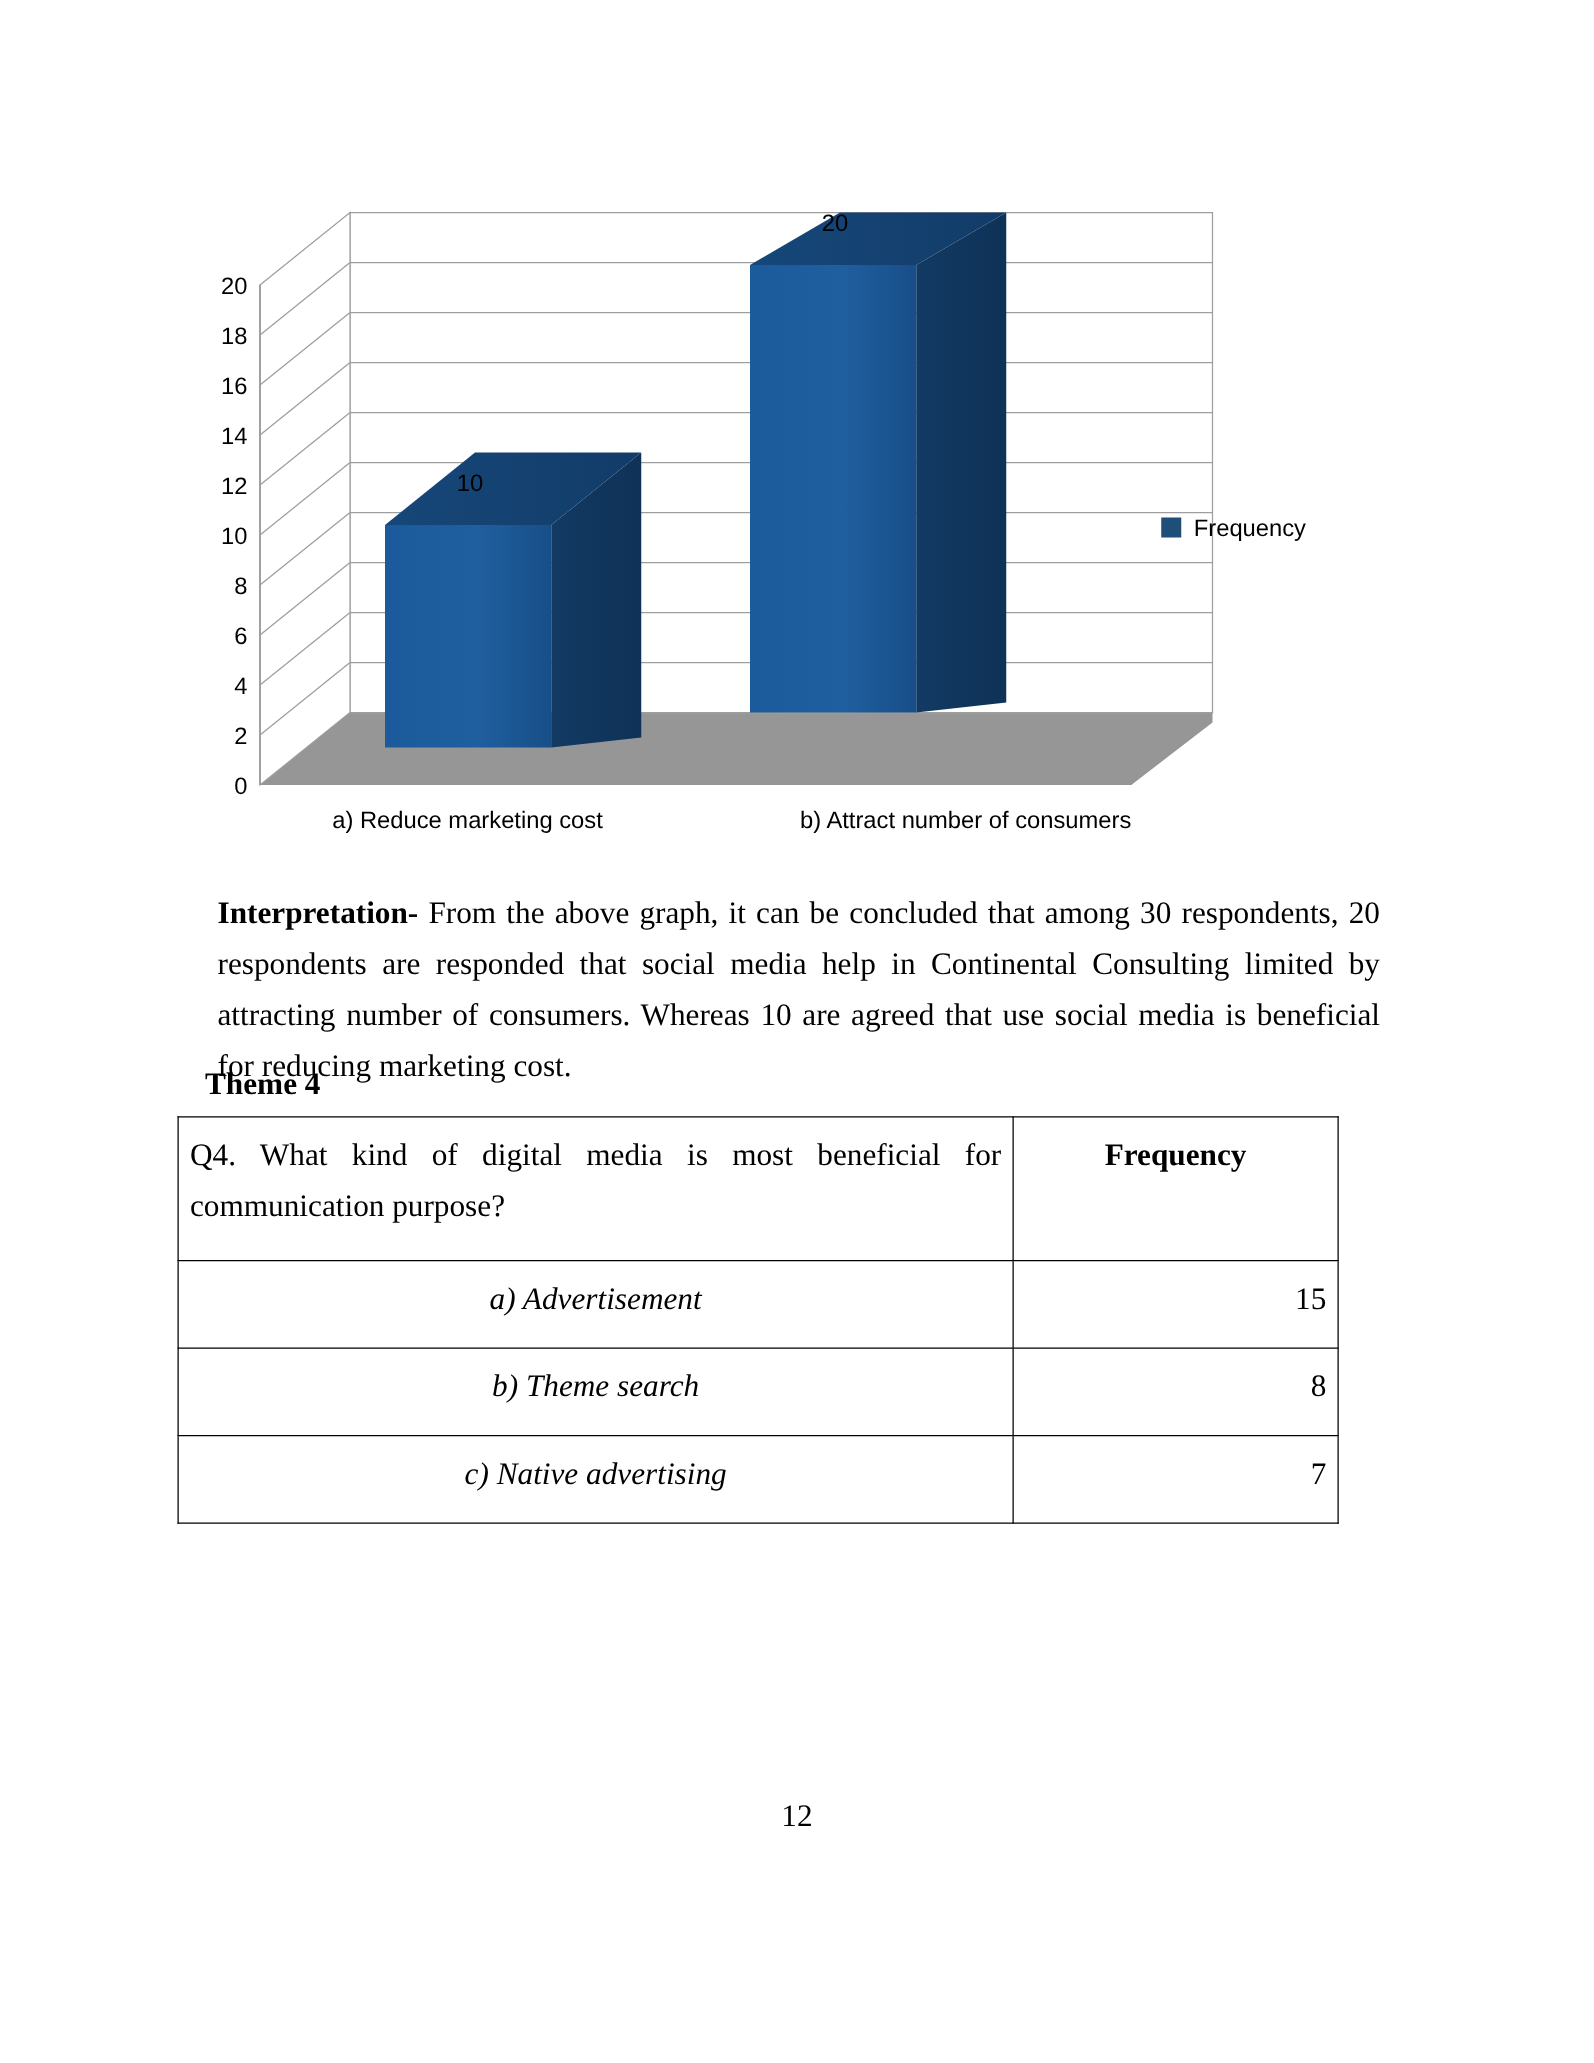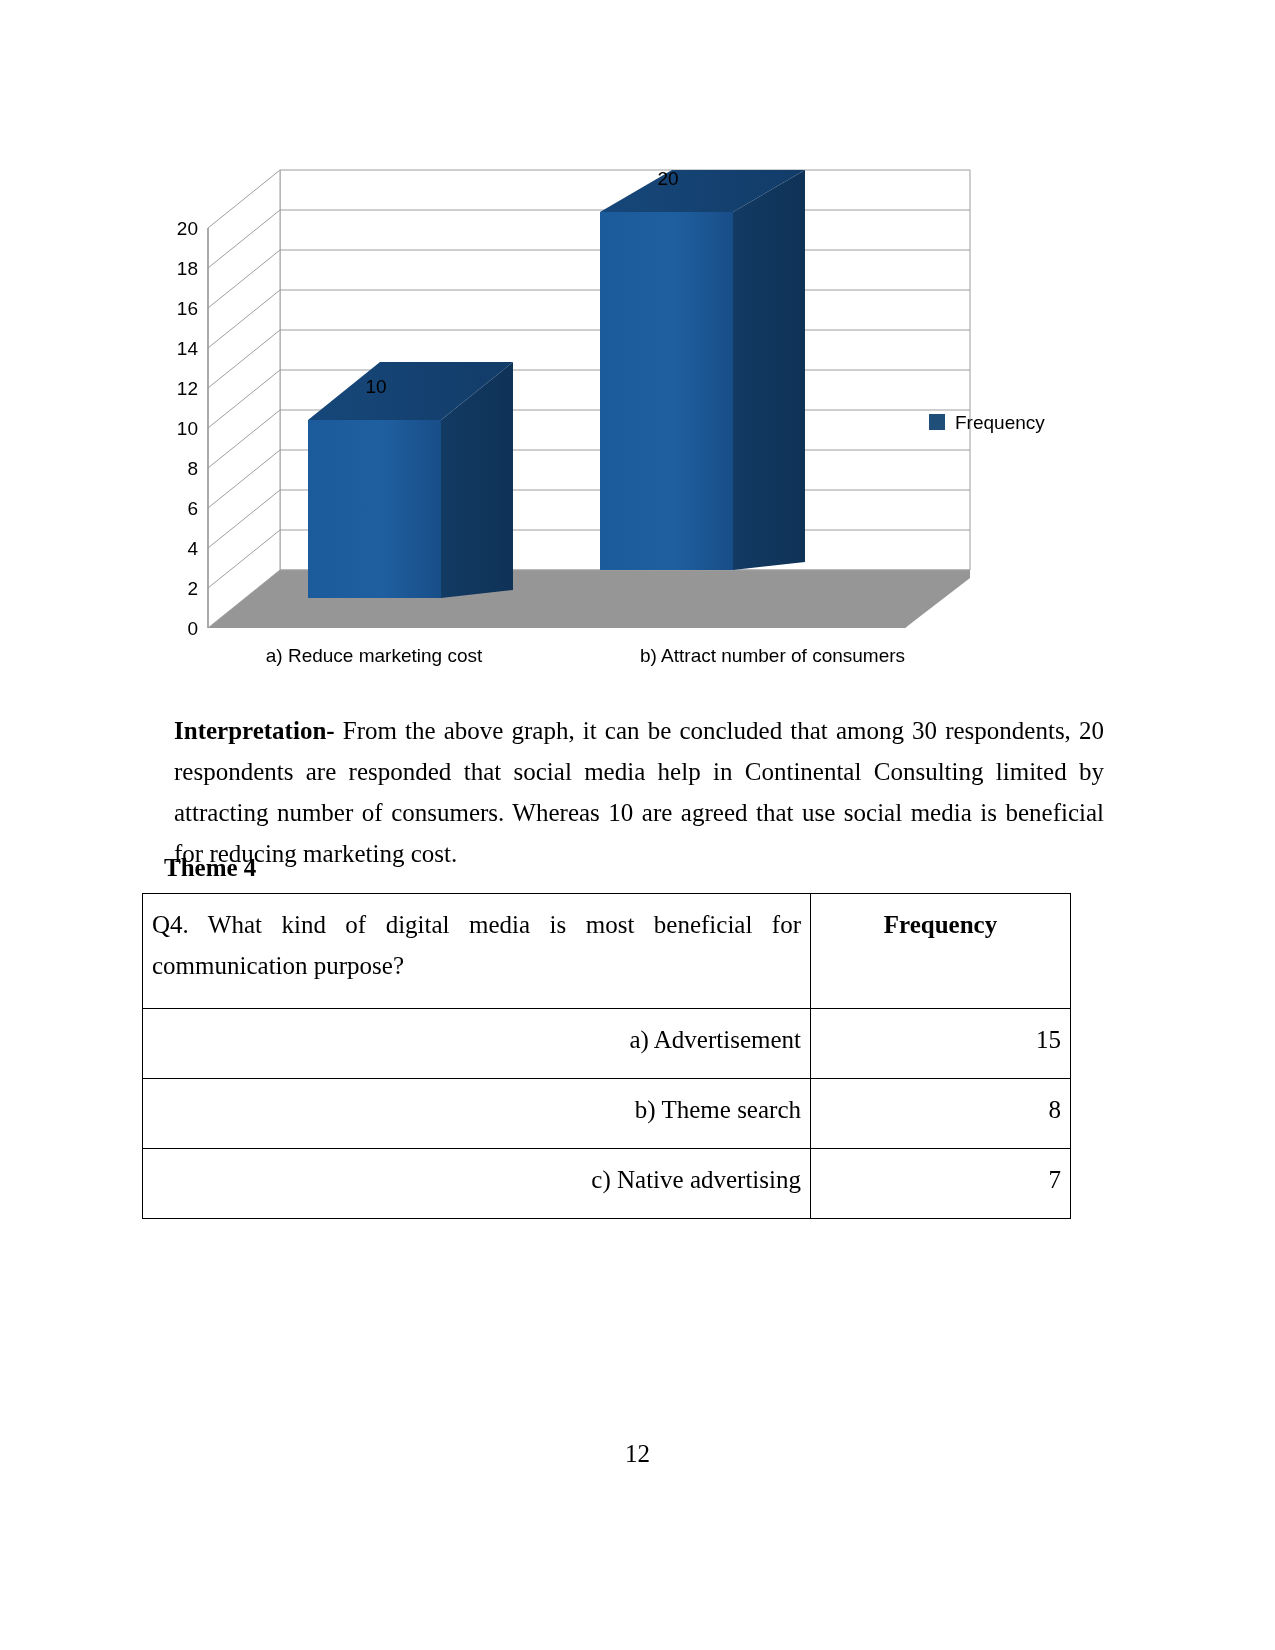--- a/index.html
+++ b/index.html
@@ -109,22 +109,23 @@
     text-align: justify;
     text-justify: inter-word;
     padding-bottom: 22px;
   }
   .qtable td.hdr-f {
     font-weight: bold;
     text-align: center;
     vertical-align: top;
   }
   .qtable td.cell-label {
-    text-align: right;
+    text-align: center;
     padding-bottom: 18px;
+    font-style: italic;
   }
   .qtable td.cell-value {
     text-align: right;
     padding-bottom: 18px;
   }
 
   
   .page-number {
     position: absolute;
     left: 0;

